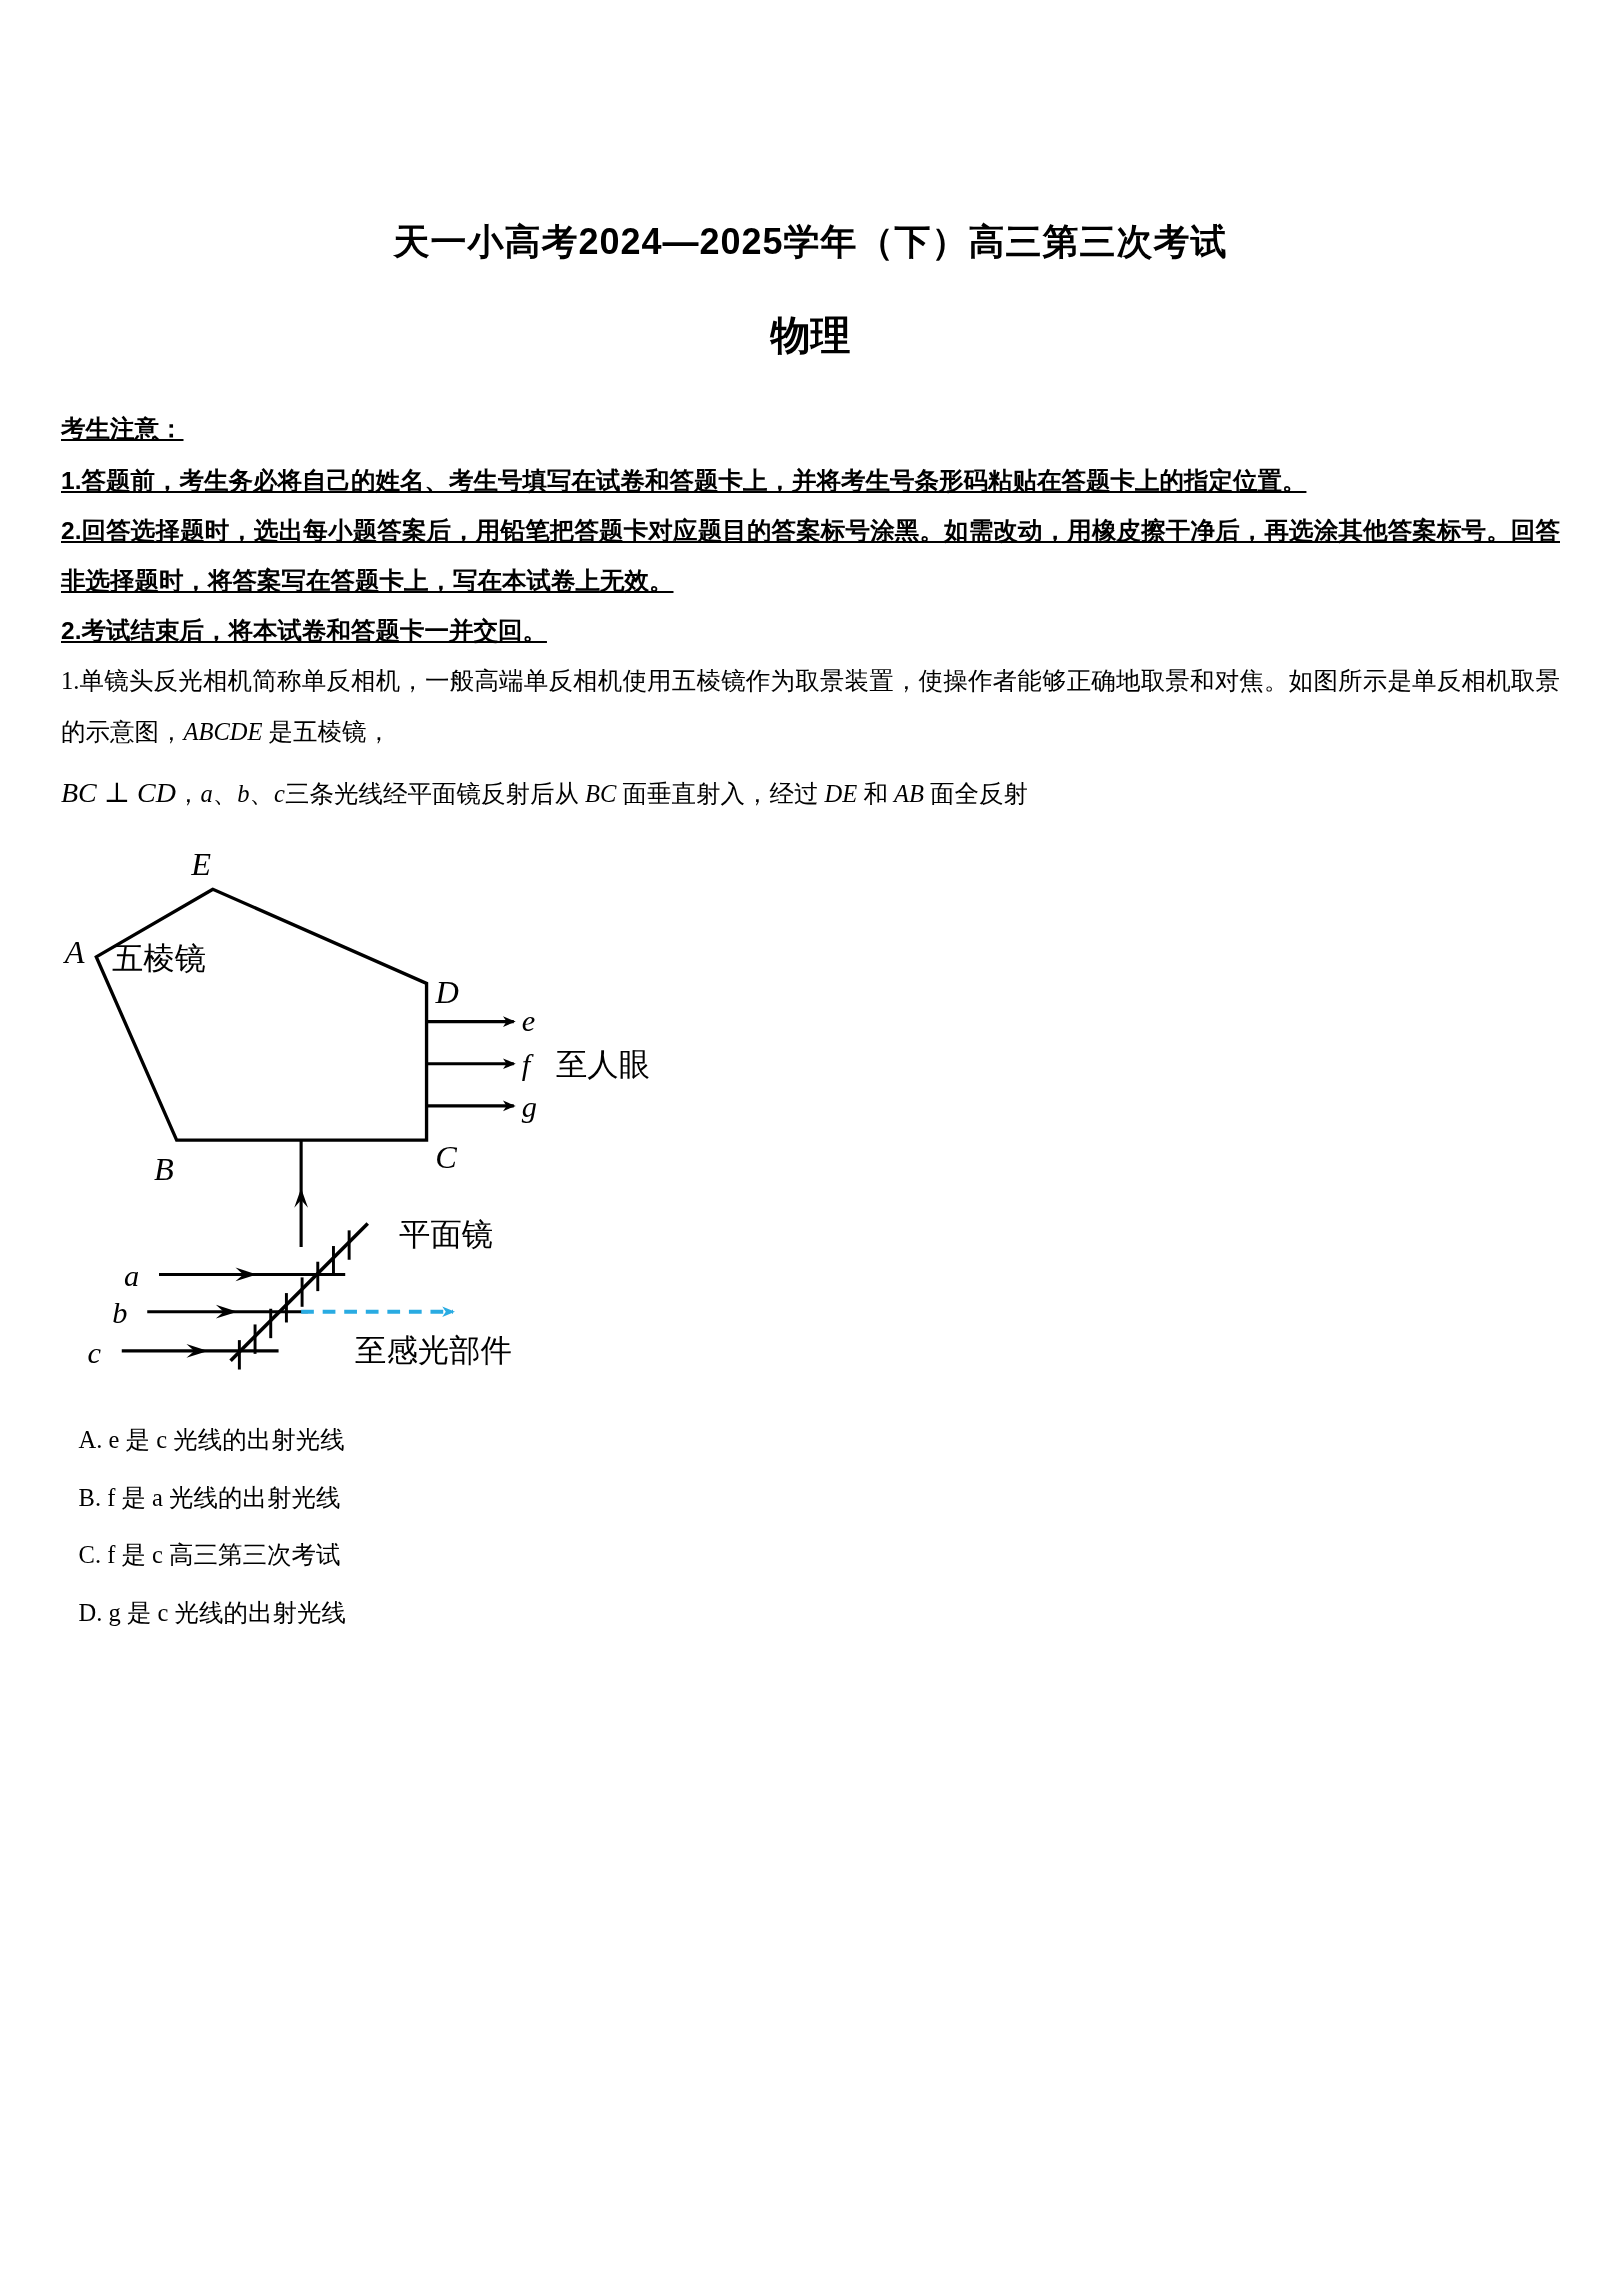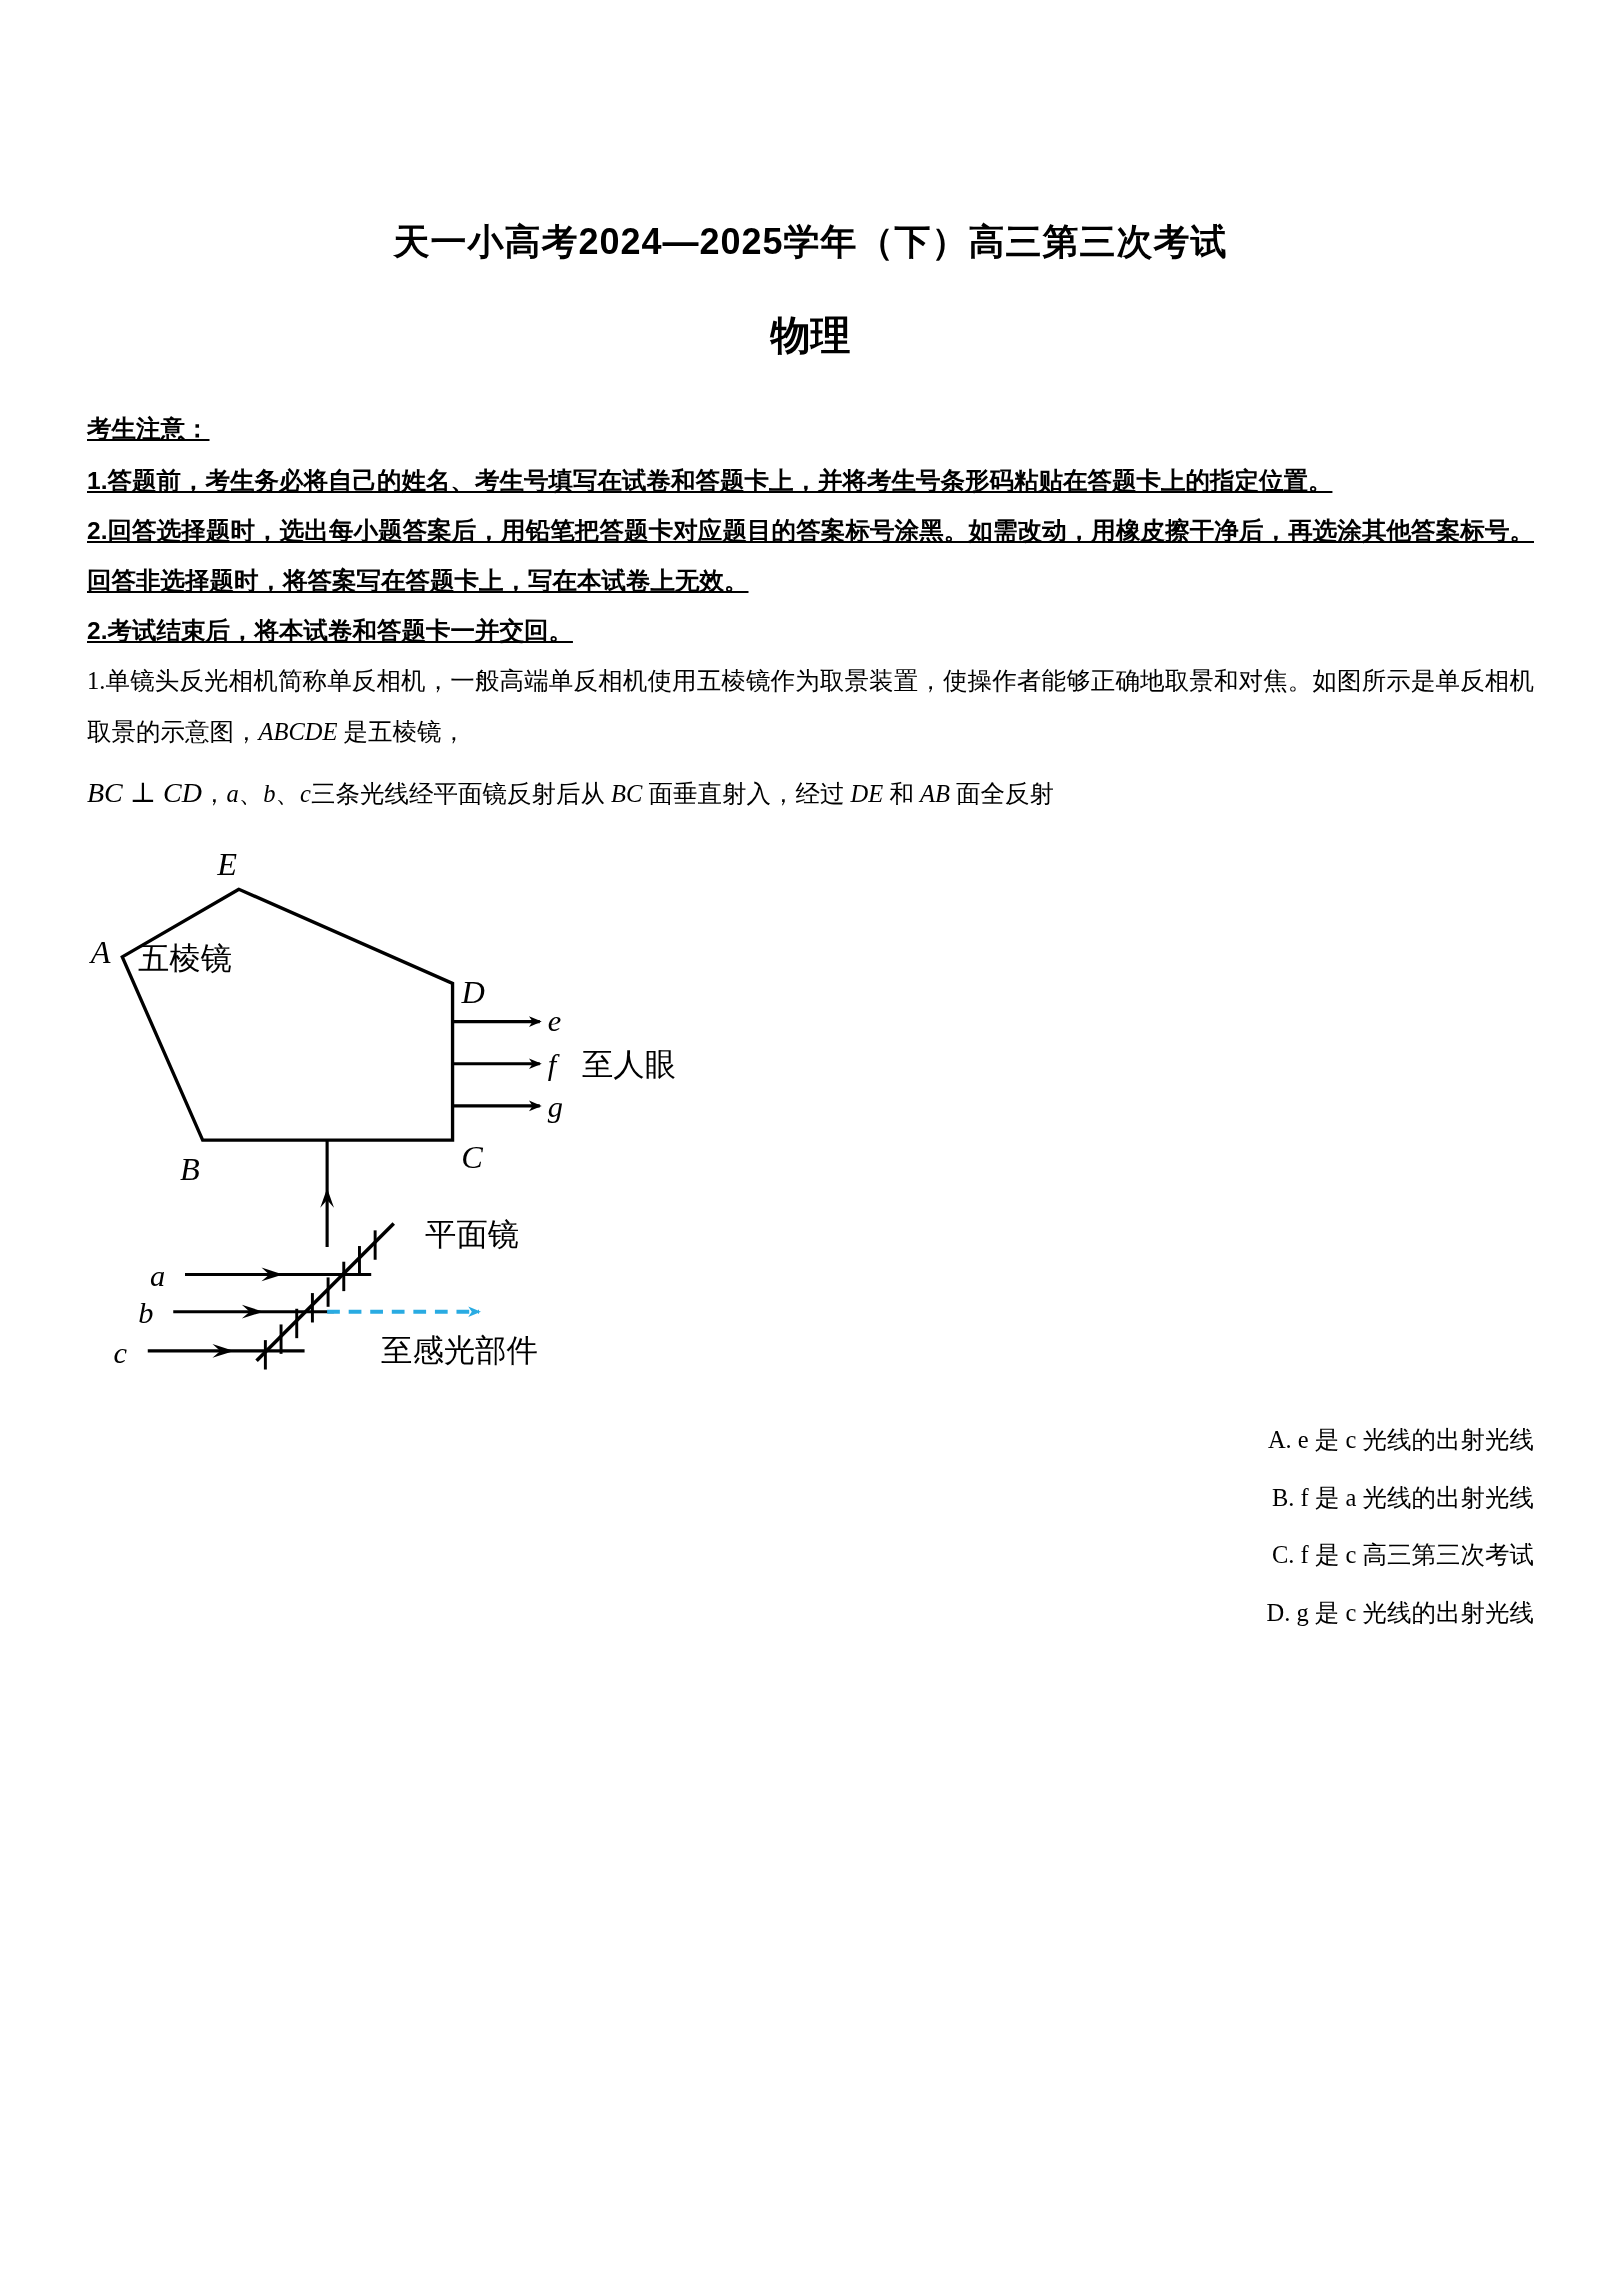--- a/index.html
+++ b/index.html
@@ -13,21 +13,21 @@
     font-family: "Liberation Serif", "DejaVu Serif", serif;
     color: #000000;
     position: relative;
     overflow: hidden;
   }
   .page {
     position: relative;
     width: 1621px;
     height: 2284px;
     box-sizing: border-box;
-    padding: 0 87px;
+    padding: 0 61px;
   }
 
   
   .doc-title {
     text-align: center;
     font-family: "Liberation Sans", "DejaVu Sans", sans-serif;
     font-weight: bold;
     font-size: 36px;
     letter-spacing: 1px;
     margin: 0;
@@ -105,21 +105,20 @@
     height: 564px;
     margin-top: 13.7px;
   }
   .figure svg {
     display: block;
   }
 
   
   .options {
     margin-top: 3.9px;
-    text-align: right;
   }
   .option {
     font-size: 24.5px;
     line-height: 2.35;
     margin: 0;
     padding-left: 17.6px;
   }
 
   
   .answer-line {

